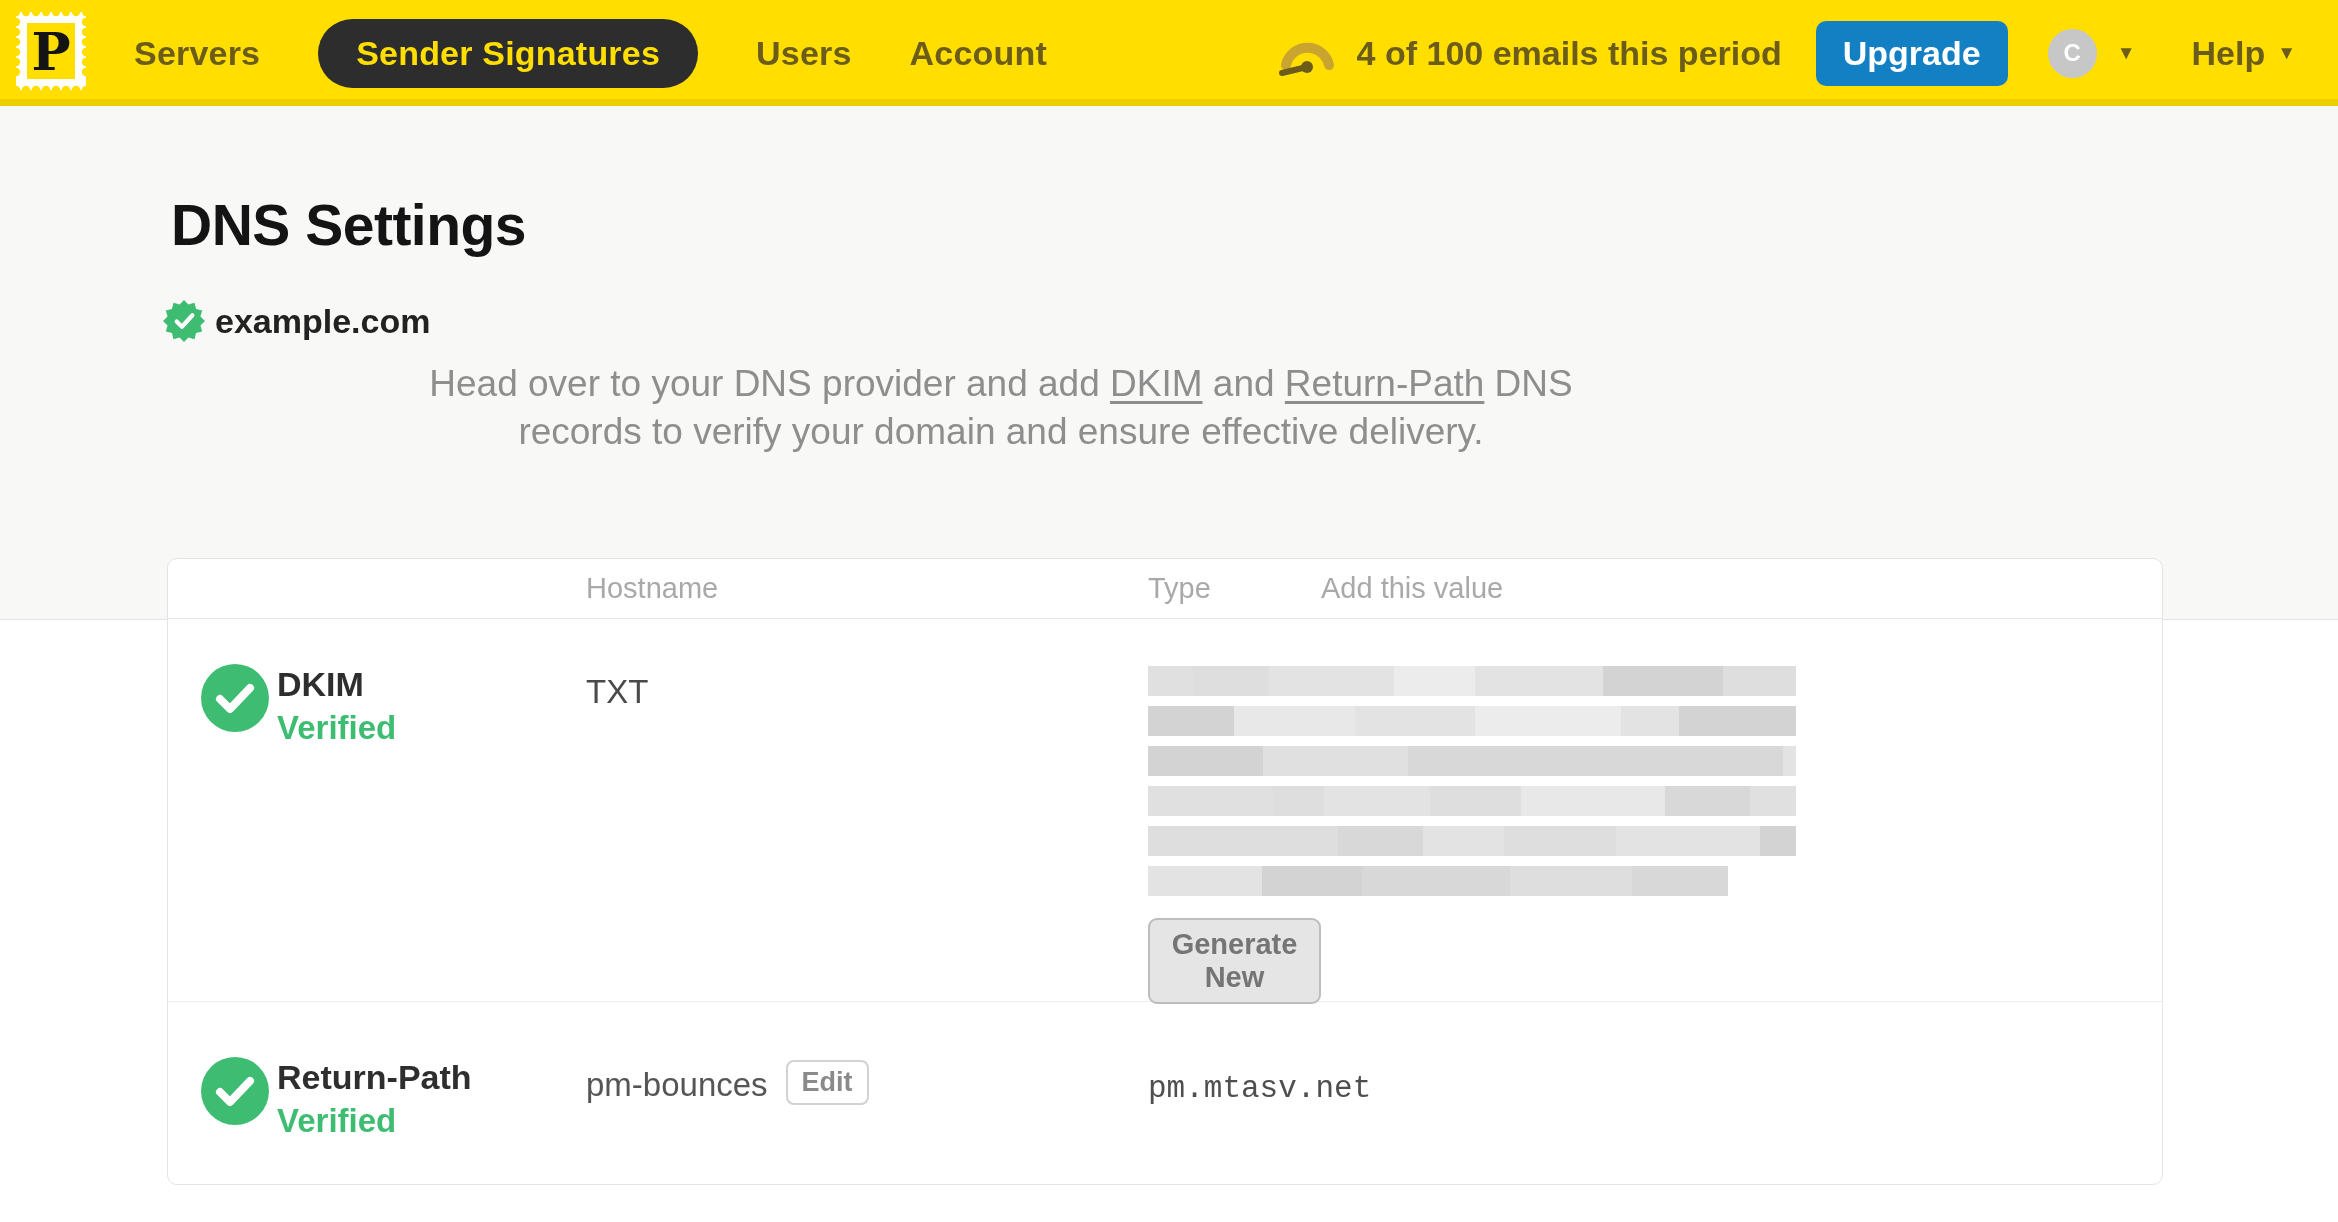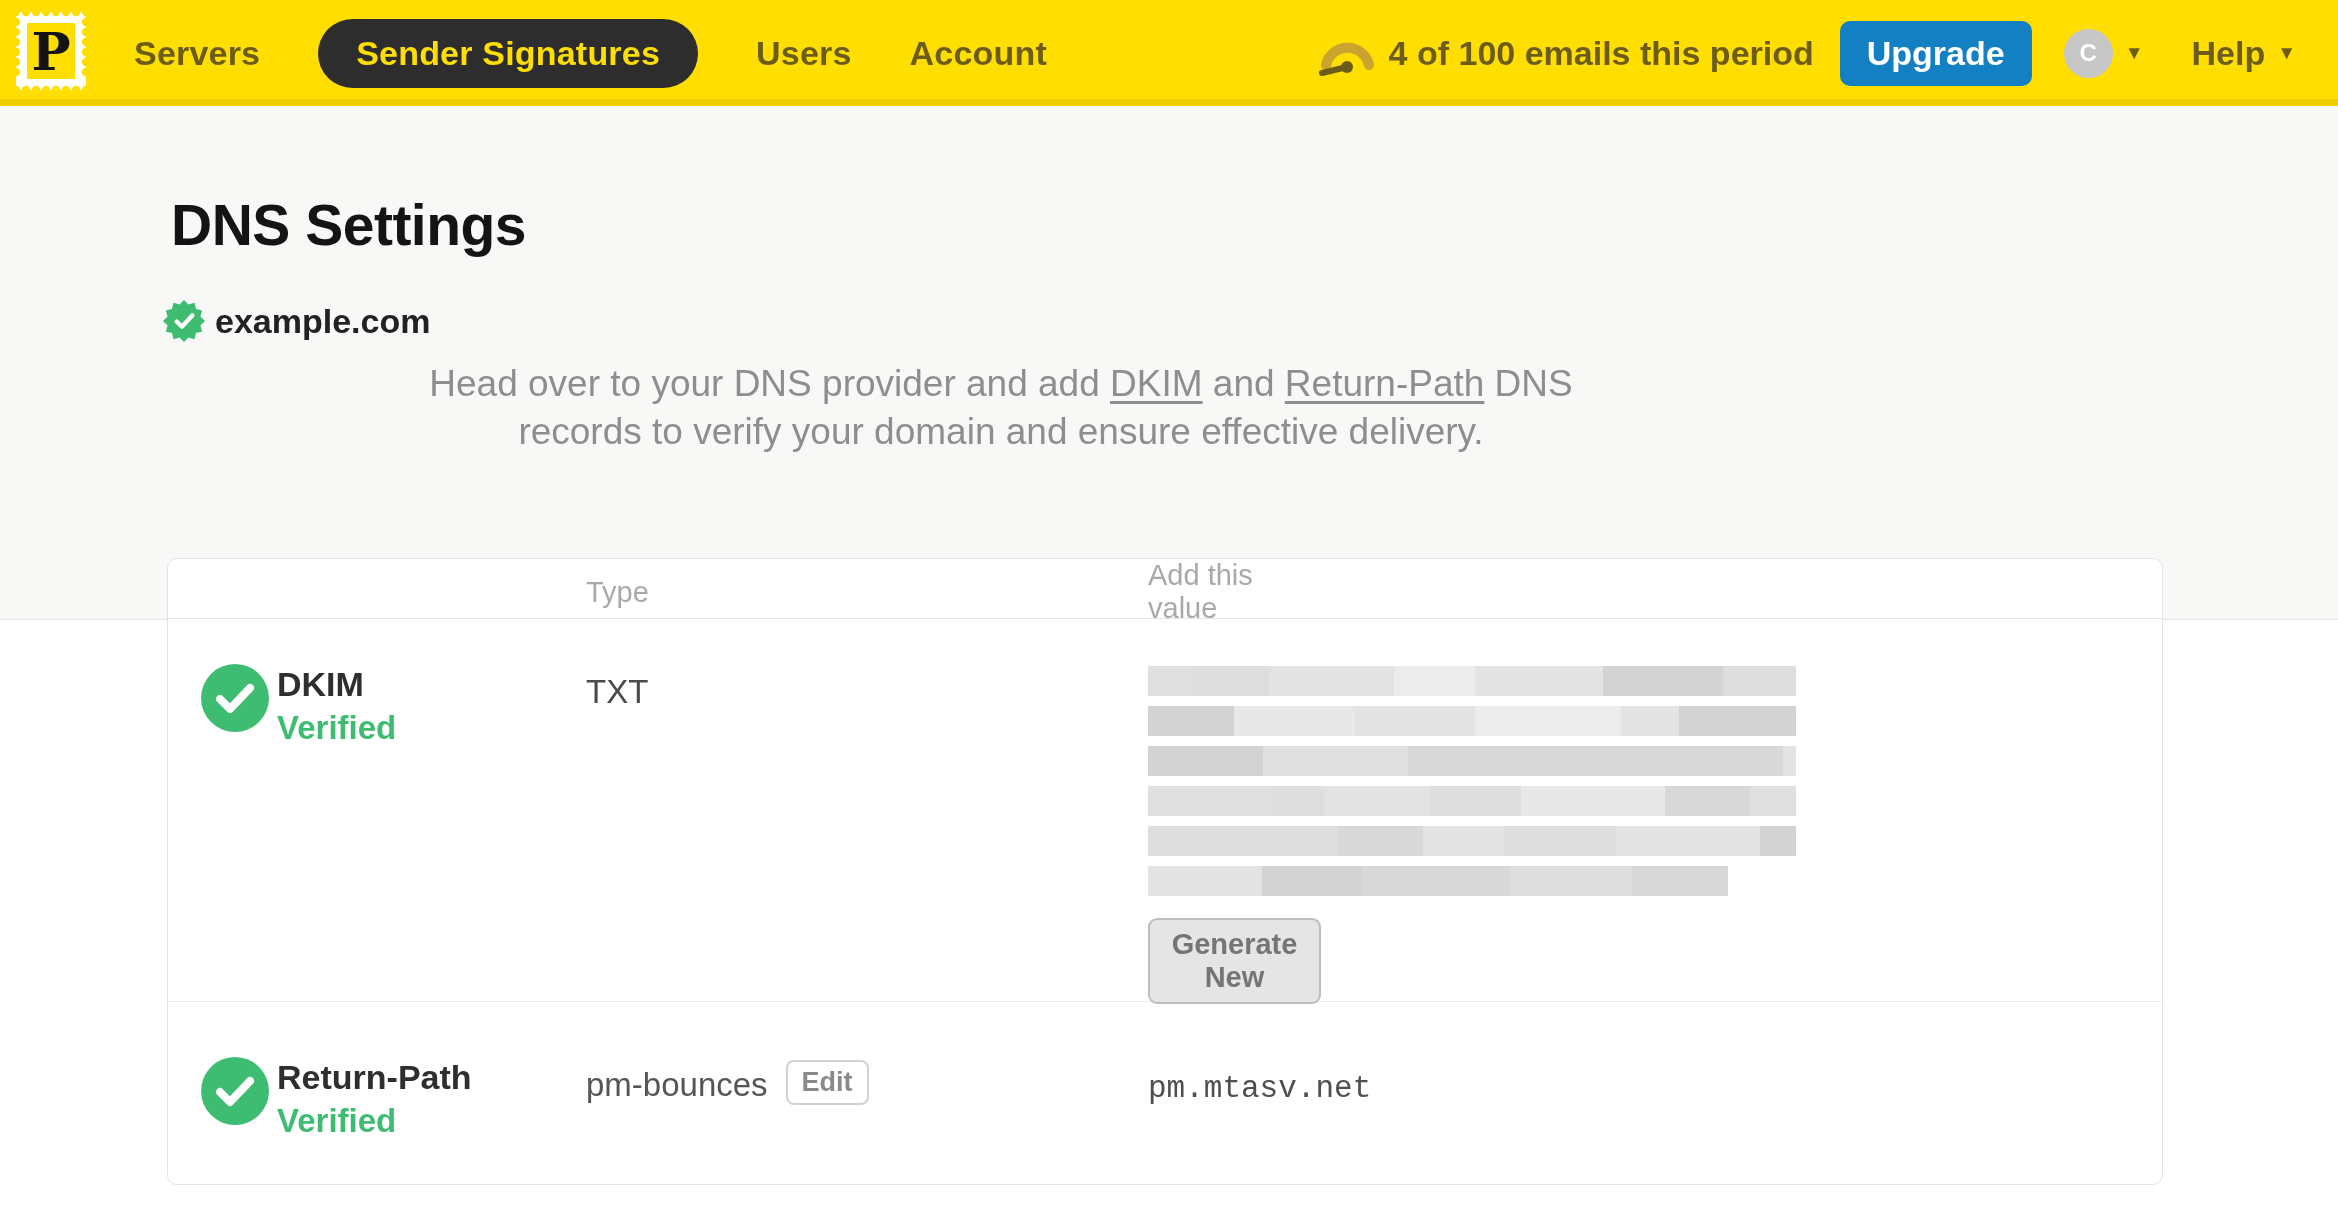--- a/index.html
+++ b/index.html
@@ -33,21 +33,21 @@
   .logo{width:78px;height:86px;margin:0 44px 4px 12px;flex:none;cursor:pointer;}
   .nav-items{display:flex;align-items:center;gap:58px;}
   .nav-item{
     font-size:34px;font-weight:bold;color:var(--olive);
     cursor:pointer;white-space:nowrap;letter-spacing:.2px;
   }
   .nav-item.active{
     background:var(--pill);color:var(--yellow);
     padding:15px 38px;border-radius:40px;
   }
-  .nav-right{margin-left:auto;display:flex;align-items:center;margin-right:42px;}
+  .nav-right{margin-left:auto;display:flex;align-items:center;margin-right:42px;gap:8px;}
   .gauge{flex:none;margin-right:14px;margin-top:6px;}
   .usage-text{font-size:34px;font-weight:bold;color:var(--olive);white-space:nowrap;}
   .upgrade-btn{
     margin-left:26px;background:var(--blue);color:#fff;border:none;cursor:pointer;
     font-family:inherit;font-size:34px;font-weight:bold;
     padding:13px 27px;border-radius:10px;
   }
   .avatar{
     margin-left:32px;width:49px;height:49px;border-radius:50%;
     background:#c7c7c7;color:#fff;font-size:24px;font-weight:bold;
@@ -197,20 +197,21 @@
 </div>
 
 <div class="intro">
   <p id="intro-text"><span>Head over to your DNS provider and add </span><a>DKIM</a><span> and </span><a>Return-Path</a><span> DNS records to verify your domain and ensure effective delivery.</span></p>
 </div>
 
 <div class="dns-card">
 
   <div class="card-header grid-cols">
     <div></div>
+    <div class="th">Hostname</div>
     <div class="th">Type</div>
     <div class="th">Add this value</div>
   </div>
 
   <div class="row-dkim grid-cols">
     <div class="status-cell">
       <svg class="check-circle" width="68" height="68" viewBox="0 0 68 68">
         <circle cx="34" cy="34" r="34" fill="#3ebd72"></circle>
         <path d="M19 35 l10 10 l20 -21" fill="none" stroke="#ffffff" stroke-width="8" stroke-linecap="round" stroke-linejoin="round"></path>
       </svg>

